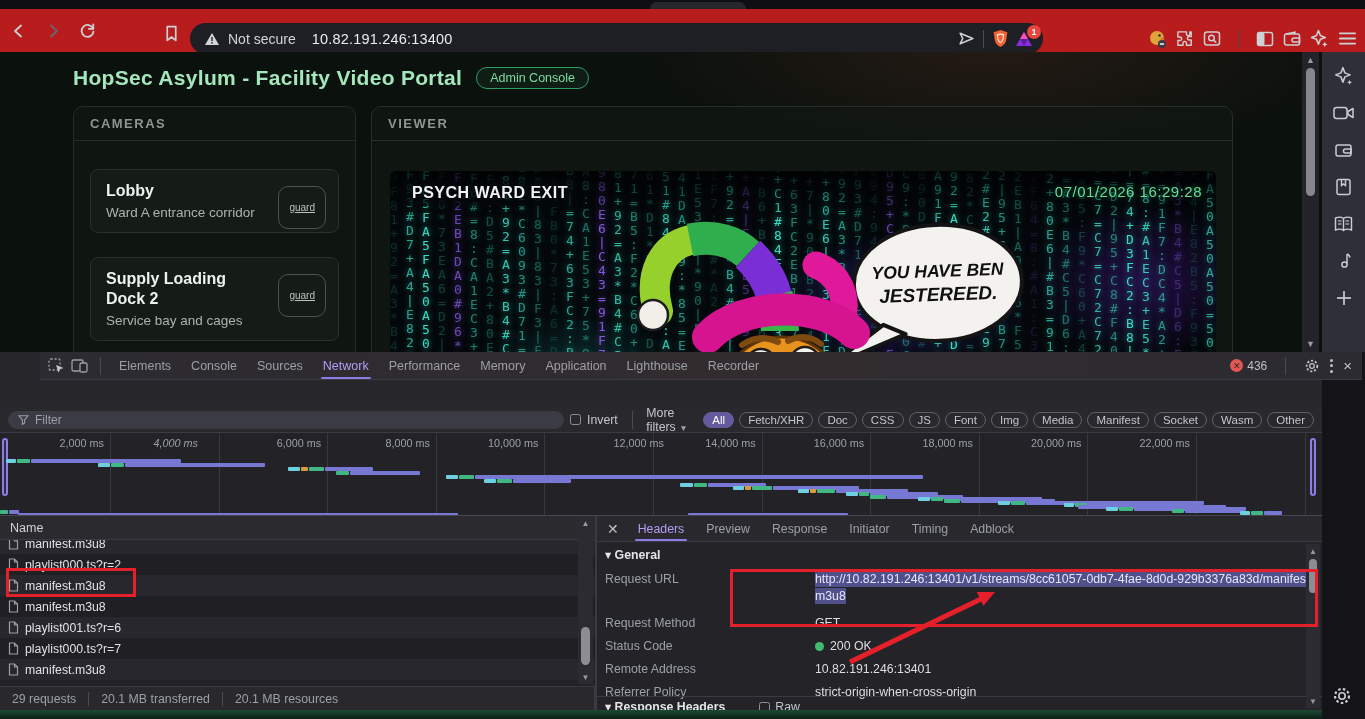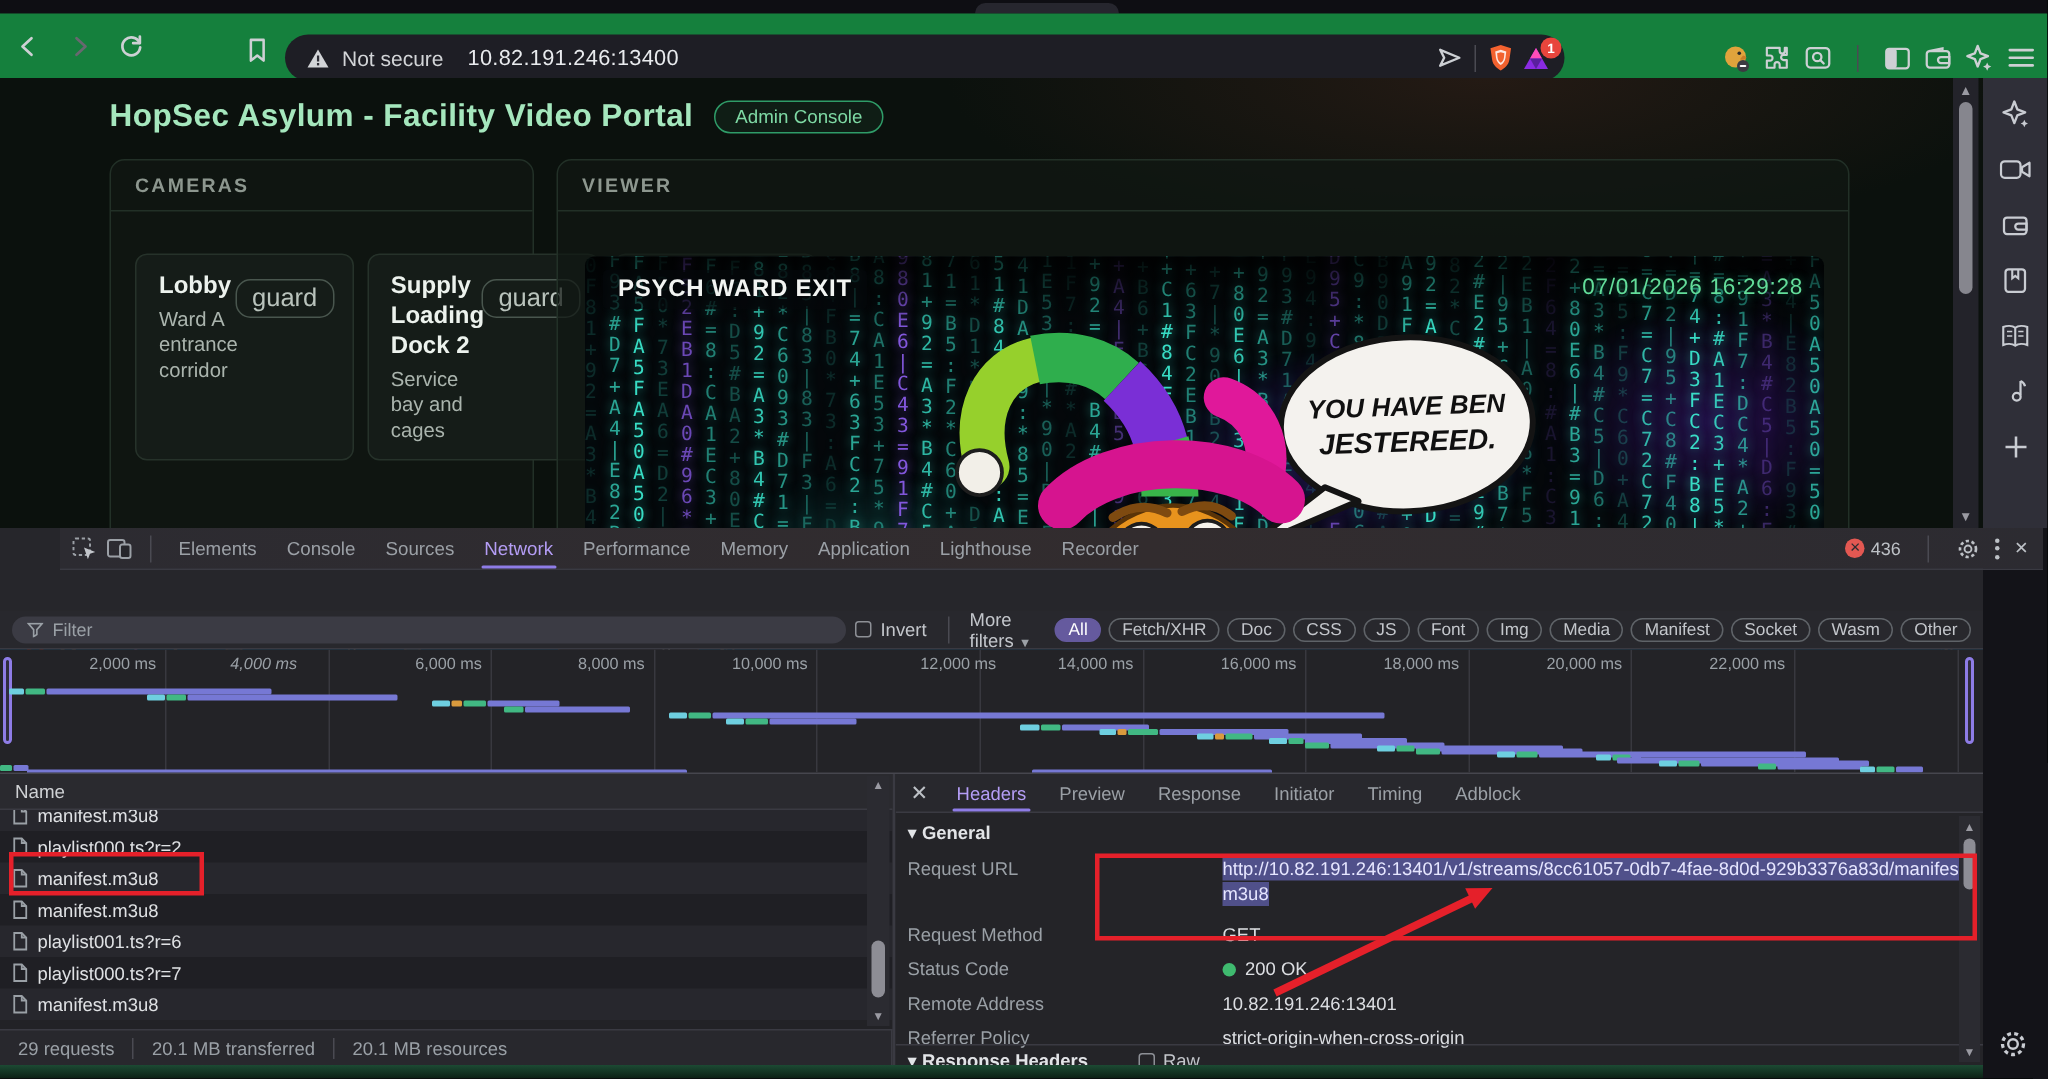--- a/index.html
+++ b/index.html
@@ -5,21 +5,21 @@
   html,body{margin:0;padding:0;background:#000;}
   *{box-sizing:border-box;}
   .window{position:relative;width:1365px;height:719px;overflow:hidden;
     font-family:"Liberation Sans","DejaVu Sans",sans-serif;background:#17171c;color:#ddd;}
   svg{display:block;}
   .ico{display:inline-flex;align-items:center;justify-content:center;}
 
   
   .tabstrip{position:absolute;left:0;top:0;width:100%;height:9px;background:#0e0e13;}
   .tabnub{position:absolute;left:650px;top:2px;width:96px;height:7px;background:#26262e;border-radius:7px 7px 0 0;}
-  .toolbar{position:absolute;left:0;top:9px;width:100%;height:43px;background:#15803d;display:flex;align-items:center;}
+  .toolbar{position:absolute;left:0;top:9px;width:100%;height:43px;background:#b91c1c;display:flex;align-items:center;}
   .tbtn{width:30px;height:30px;margin-left:4px;display:flex;align-items:center;justify-content:center;color:#cdd0d4;border-radius:6px;}
   .tbtn.dim{color:#686870;}
   .bookmark-btn{position:absolute;left:164px;top:16px;color:#cdd0d4;}
   .urlbar{position:absolute;left:190px;top:14px;width:853px;height:31px;background:#1e1e25;border-radius:16px;
     display:flex;align-items:center;padding:0 10px 0 14px;color:#d6d8da;font-size:14px;}
   .urlbar .sec{margin:0 0 0 8px;color:#d2d4d7;}
   .urlbar .url{margin-left:16px;color:#e9ebee;font-size:14.5px;letter-spacing:.2px;}
   .urlbar .spacer{flex:1;}
   .vdiv{width:1px;height:18px;background:#4a4a52;margin:0 8px;}
   .badge-dot{position:absolute;top:-6px;right:-8px;background:#e8453c;color:#fff;font-size:9px;min-width:14px;height:14px;
@@ -31,26 +31,26 @@
     background:radial-gradient(600px 180px at 75% 0%,#241a14 0%,rgba(20,16,12,0) 60%),
                radial-gradient(500px 200px at 10% 100%,#16211a 0%,rgba(10,14,11,0) 70%),#0b110d;}
   .pg-header{position:absolute;left:73px;top:14px;display:flex;align-items:center;gap:14px;}
   .pg-title{font-size:21px;font-weight:bold;color:#a5e7bd;letter-spacing:.3px;}
   .pg-badge{border:1px solid #2f9c68;color:#7ed9a4;font-size:12.5px;border-radius:12px;padding:3px 13px;background:rgba(24,52,38,.35);}
   .panel{position:absolute;background:rgba(16,23,19,.72);border:1px solid #223027;border-radius:10px;}
   .panel-h{height:34px;line-height:34px;padding:0 16px;border-bottom:1px solid #223027;color:#8d978f;
     font-size:13px;font-weight:bold;letter-spacing:1.5px;}
   .panel.cameras{left:73px;top:54px;width:283px;height:400px;}
   .panel.viewer{left:371px;top:54px;width:862px;height:400px;}
-  .cam-list{padding:28px 16px 0 16px;display:flex;flex-direction:row;gap:9px;}
+  .cam-list{padding:28px 16px 0 16px;display:flex;flex-direction:column;gap:24px;}
   .cam-card{position:relative;background:#151c18;border:1px solid #26322a;border-radius:8px;padding:11px 76px 11px 15px;}
   .cam-name{font-size:16px;font-weight:bold;color:#ecf2ed;line-height:20px;}
   .cam-desc{font-size:13.5px;color:#aab4ad;margin-top:3px;line-height:17px;}
-  .cam-tag{position:absolute;right:12px;top:16px;border:1px solid #49564e;color:#b9c3bc;font-size:17px;
-    border-radius:10px;padding:2px 10px;}
+  .cam-tag{position:absolute;right:12px;top:16px;border:1px solid #49564e;color:#b9c3bc;font-size:10px;
+    border-radius:10px;padding:15px 10px;text-decoration:underline;}
   .cam-tag.hl{background:#454f48;color:#dfe5e0;outline:2px solid #5c665e;}
   .video{position:absolute;left:18px;top:64px;width:826px;height:290px;border-radius:6px;overflow:hidden;
     background:#04070a;}
   .matrix{position:absolute;inset:0;font-family:"DejaVu Sans Mono",monospace;font-size:13px;line-height:14px;
     color:#3be8cf;}
   .mcol{position:absolute;top:0;white-space:pre;text-shadow:0 0 7px rgba(59,232,207,.75);}
   .mglow{position:absolute;border-radius:50%;filter:blur(2px);}
   .vid-topbar{position:absolute;left:0;top:0;width:100%;height:48px;background:linear-gradient(#000c,#0000);}
   .feed-title{position:absolute;left:12px;top:9px;background:rgba(5,8,10,.65);color:#f2f4f2;font-size:16px;
     font-weight:bold;letter-spacing:.5px;padding:4px 10px;border-radius:3px;}

